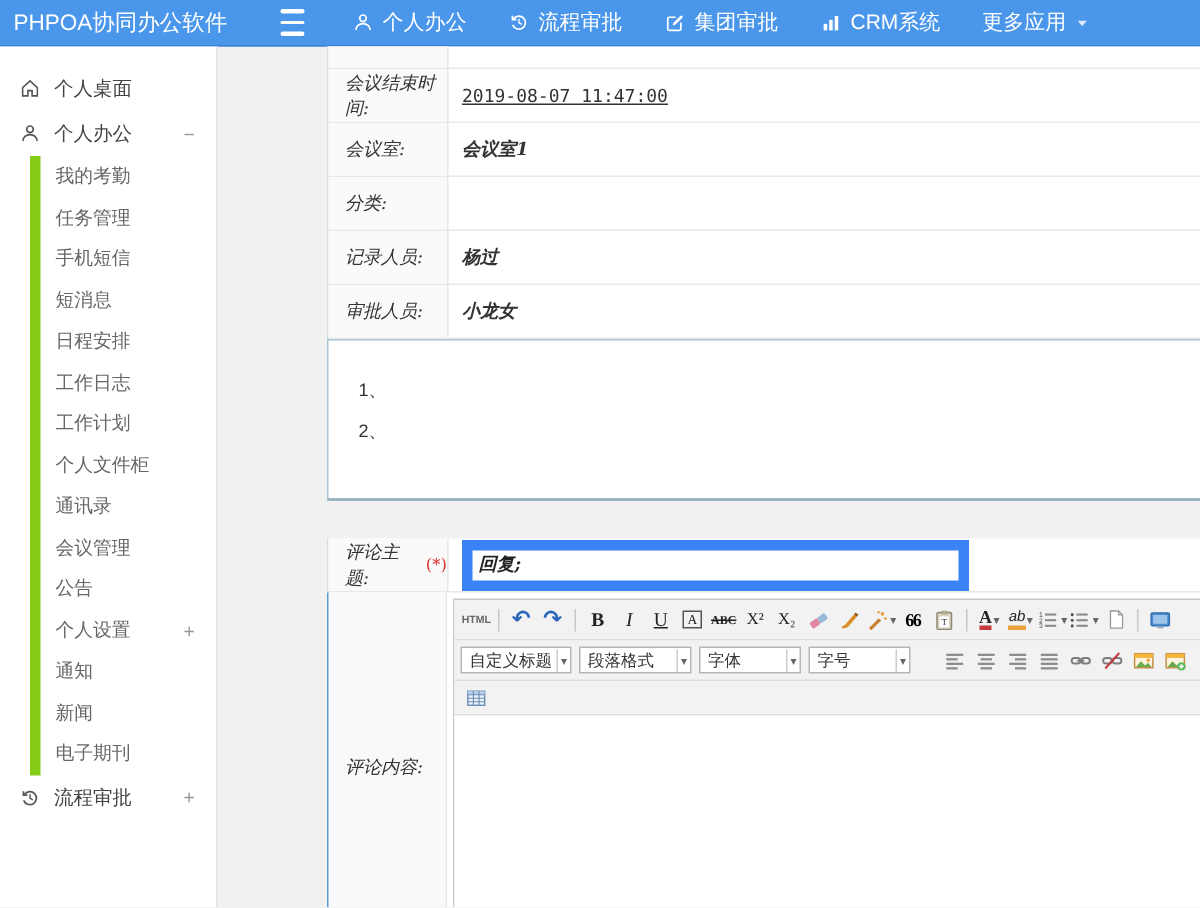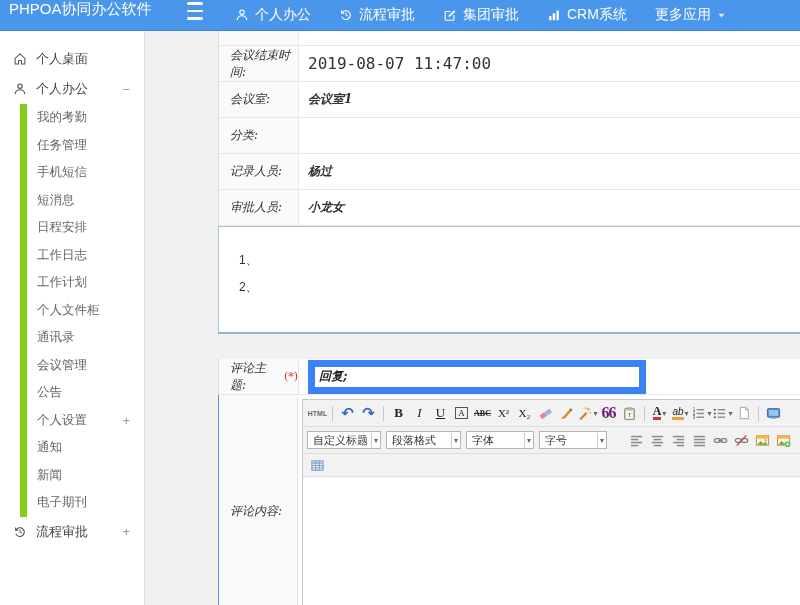--- a/index.html
+++ b/index.html
@@ -1,20 +1,20 @@
 <!DOCTYPE html>
 <html><head>
 <meta charset="utf-8">
 <style>
   html,body{margin:0;padding:0;background:#f1f1f1;}
   .app{width:800px;height:605px;position:relative;overflow:hidden;
        font-family:"Liberation Sans","DejaVu Sans",sans-serif;background:#f1f1f1;}
 
   
-  .topbar{height:30px;background:#4a96ea;display:flex;
+  .topbar{height:30px;background:#4a96ea;display:flex;align-items:center;
           border-bottom:1px solid #3d82d2;color:#fff;}
   .logo{font-size:15px;padding-left:9px;width:178px;white-space:nowrap;cursor:pointer;}
   .hamburger{width:22px;height:18px;display:flex;flex-direction:column;justify-content:space-between;
              padding:2px 0;margin-right:26px;cursor:pointer;}
   .hamburger i{display:block;height:2.6px;background:#fff;border-radius:2px;width:16px;}
   .topmenu{display:flex;align-items:center;gap:28px;}
   .menu-item{display:flex;align-items:center;gap:6px;font-size:14px;cursor:pointer;white-space:nowrap;}
   .menu-item .icon{display:flex;align-items:center;}
 
   
@@ -31,21 +31,21 @@
   
   .panel{background:#fff;border-left:1px solid #dcdcdc;}
   .row{display:flex;border-bottom:1px solid #e8e8e8;box-sizing:border-box;}
   .row.partial{height:15px;}
   .f-row{height:36px;}
   .cell-label{width:80px;flex:none;background:#fafafa;border-right:1px solid #e8e8e8;
               display:flex;align-items:center;padding-left:11px;box-sizing:border-box;
               font-size:12px;color:#333;font-style:italic;font-family:"DejaVu Serif","Liberation Serif",serif;}
   .cell-value{flex:1;display:flex;align-items:center;padding-left:9px;font-size:12px;color:#333;}
   .val-cn{font-style:italic;font-weight:600;font-family:"DejaVu Serif","Liberation Serif",serif;}
-  .val-mono{font-family:"DejaVu Sans Mono","Liberation Mono",monospace;font-size:16px;}
+  .val-mono{font-family:"DejaVu Sans Mono","Liberation Mono",monospace;font-size:12px;text-decoration:underline;}
   .content-box{height:85px;box-sizing:content-box;margin-left:-1px;background:#fff;
                border:1px solid #a9c6d8;border-bottom:2px solid #9bb3c3;
                padding:20px 0 0 20px;font-size:12px;color:#333;line-height:27px;}
   .spacer{height:25px;}
 
   
   .req{color:#e03131;margin-left:5px;font-style:normal;font-size:11px;}
   .subject-input{width:316px;height:20px;border:7px solid #3b82f6;font-size:12px;
                  padding:0 4px;font-style:italic;font-weight:600;
                  font-family:"DejaVu Serif","Liberation Serif",serif;color:#222;}
@@ -66,21 +66,21 @@
   .tb-select .tb-caret{margin-left:auto;border-left:1px solid #ccc;padding:3px 2px;font-size:8px;}
   .editor-body{flex:1;background:#fff;}
   .k-text-sm{font-size:7px;font-weight:bold;color:#666;letter-spacing:0;}
   .k-bold{font-weight:bold;font-size:13px;font-family:"Liberation Serif",serif;}
   .k-italic{font-style:italic;font-size:13px;font-family:"Liberation Serif",serif;}
   .k-underline{text-decoration:underline;font-size:13px;font-family:"Liberation Serif",serif;}
   .k-boxed{border:1px solid #555;font-size:9px;line-height:10px;padding:0 2px;font-family:"Liberation Serif",serif;}
   .k-strike{text-decoration:line-through;font-size:8px;font-weight:bold;font-family:"Liberation Serif",serif;}
   .k-plain{font-size:11px;font-family:"Liberation Serif",serif;}
   .k-undo{color:#2c66b8;font-size:15px;font-weight:bold;line-height:14px;}
-  .k-quote{font-weight:bold;font-size:16px;letter-spacing:-1px;font-family:"Liberation Serif",serif;color:#701a75;}
+  .k-quote{font-weight:bold;font-size:12px;letter-spacing:-1px;font-family:"Liberation Serif",serif;color:#000000;}
   .k-fontcolor{font-size:12px;font-weight:bold;font-family:"Liberation Serif",serif;border-bottom:3px solid #c53b3b;line-height:11px;}
   .k-highlight{font-size:10px;font-style:italic;border-bottom:3px solid #e8a33d;line-height:10px;}
 </style>
 </head>
 <body>
 
 <div class="app">
 
   <header class="topbar">
     <div class="logo">PHPOA协同办公软件</div>

